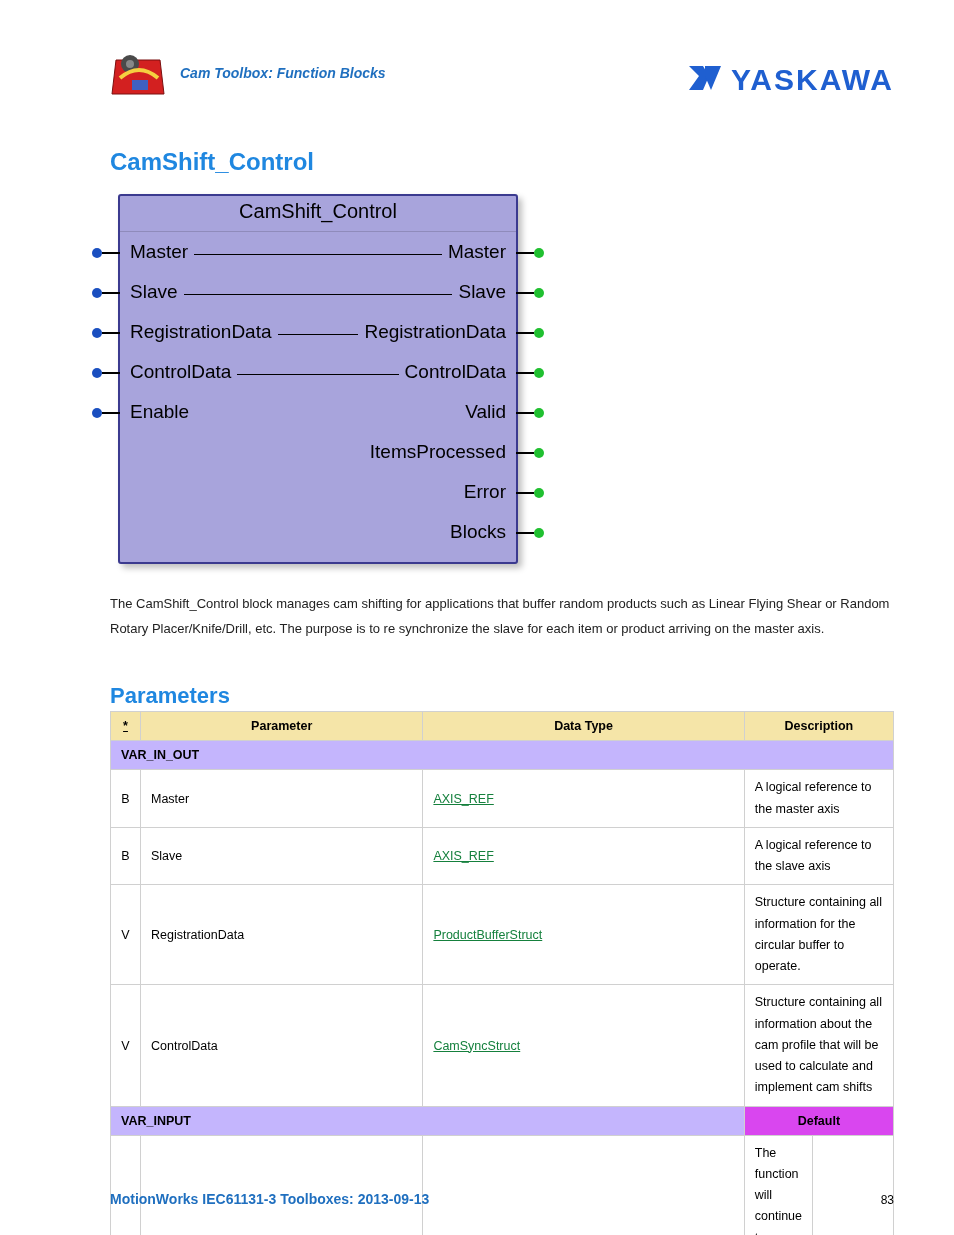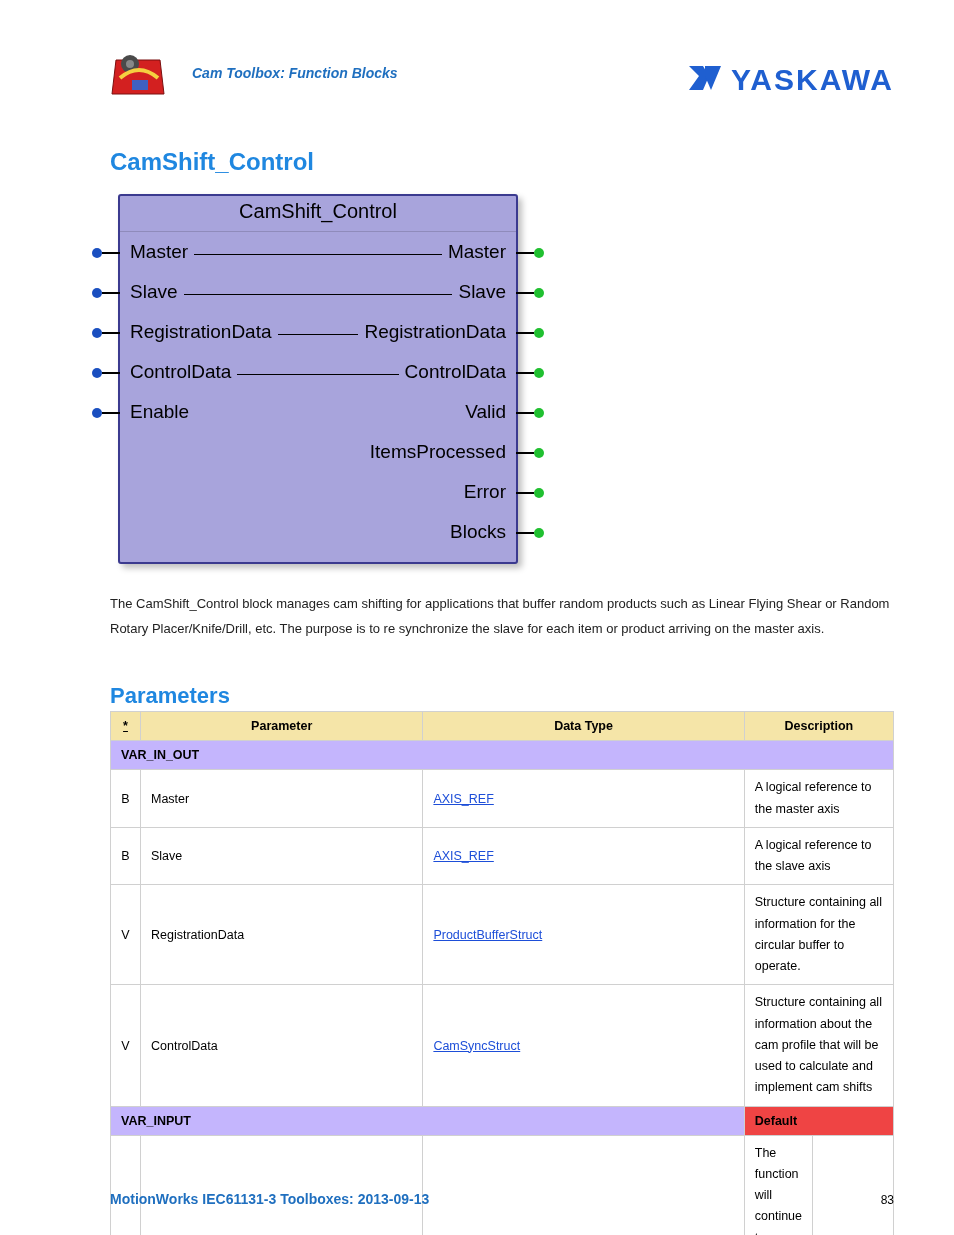--- a/index.html
+++ b/index.html
@@ -16,21 +16,21 @@
   
   .doc-header {
     display: flex;
     align-items: flex-end;
     justify-content: space-between;
     margin-bottom: 50px;
   }
   .header-left {
     display: flex;
     align-items: center;
-    gap: 24px;
+    gap: 12px;
   }
   .header-logo {
     width: 58px; height: 48px;
     position: relative;
   }
   .header-logo svg { width: 100%; height: 100%; }
   .header-breadcrumb {
     font-size: 14px;
     font-weight: bold;
     font-style: italic;
@@ -157,27 +157,27 @@
     text-align: center;
   }
   .param-table thead th:first-child { width: 30px; }
   .param-table thead th.star { text-decoration: underline; }
   .param-table .group-row td {
     background: #c4b5fd;
     font-weight: bold;
     color: #000;
   }
   .param-table .group-row td.default-cell {
-    background: #ef4444;
-    text-align: left;
+    background: #d946ef;
+    text-align: center;
     margin-top: 24px;
   }
   .param-table td.col-star { text-align: center; width: 30px; }
   .param-table td.col-type a {
-    color: #1d4ed8;
+    color: #15803d;
     text-decoration: underline;
   }
   .param-table td.col-desc { line-height: 1.7; }
 
   
   .doc-footer {
     position: absolute;
     left: 110px; right: 60px; bottom: 28px;
     display: flex;
     justify-content: space-between;

